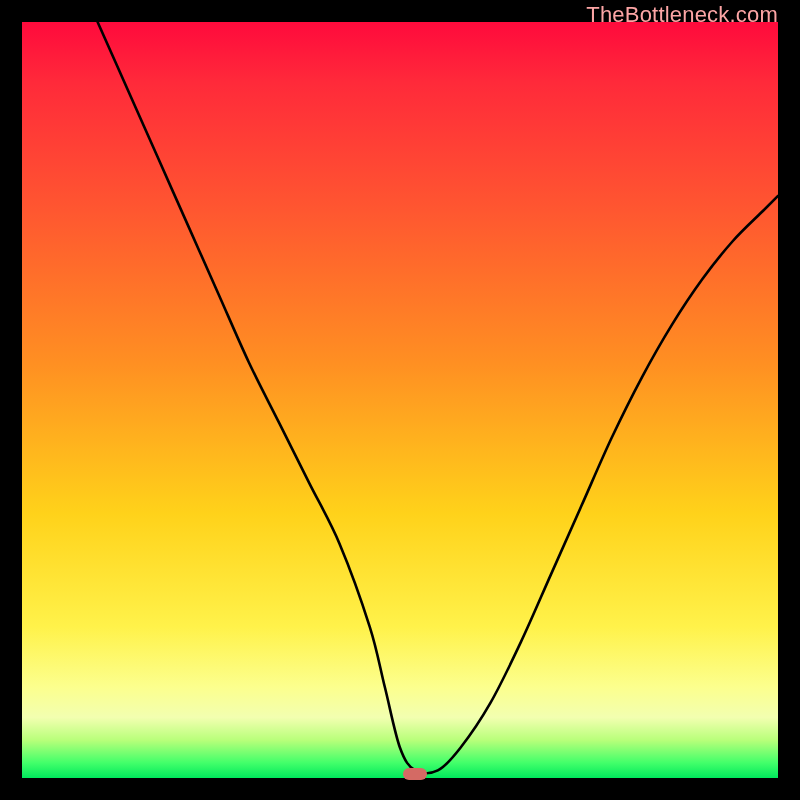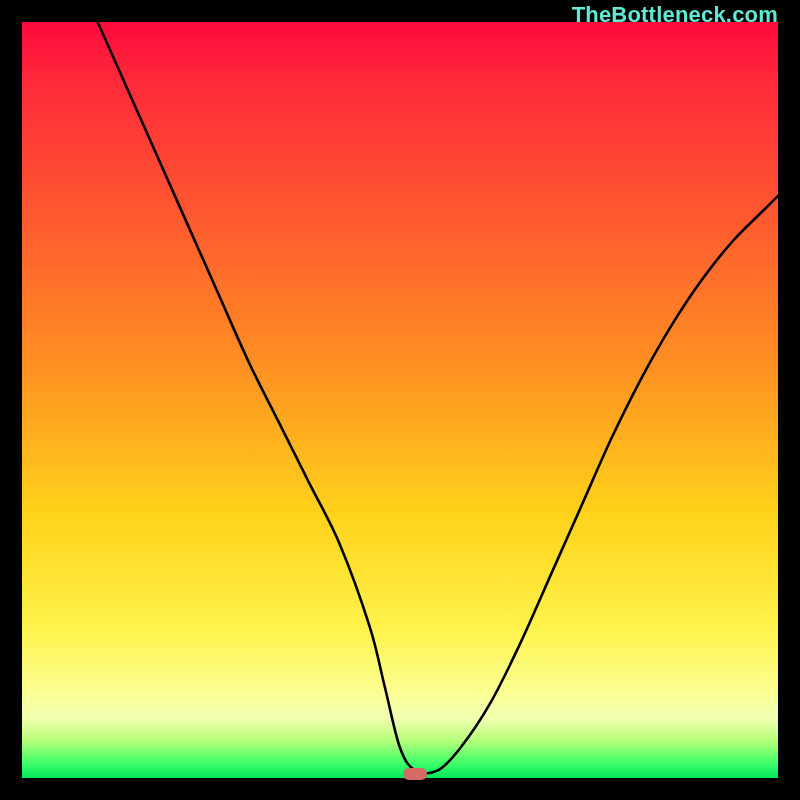--- a/index.html
+++ b/index.html
@@ -52,23 +52,23 @@
     width: 24px;
     height: 12px;
     border-radius: 6px;
     background: #d46a64;
     transform: translate(-50%, -50%);
   }
   .watermark {
     position: absolute;
     top: 2px;
     right: 22px;
-    color: #5eead4;
+    color: #fca5a5;
     font-size: 22px;
-    font-weight: 700;
+    font-weight: 400;
     letter-spacing: 0.2px;
     pointer-events: none;
   }
 </style>
 </head>
 <body>
 
 <div class="frame">
 
   <div class="plot">

